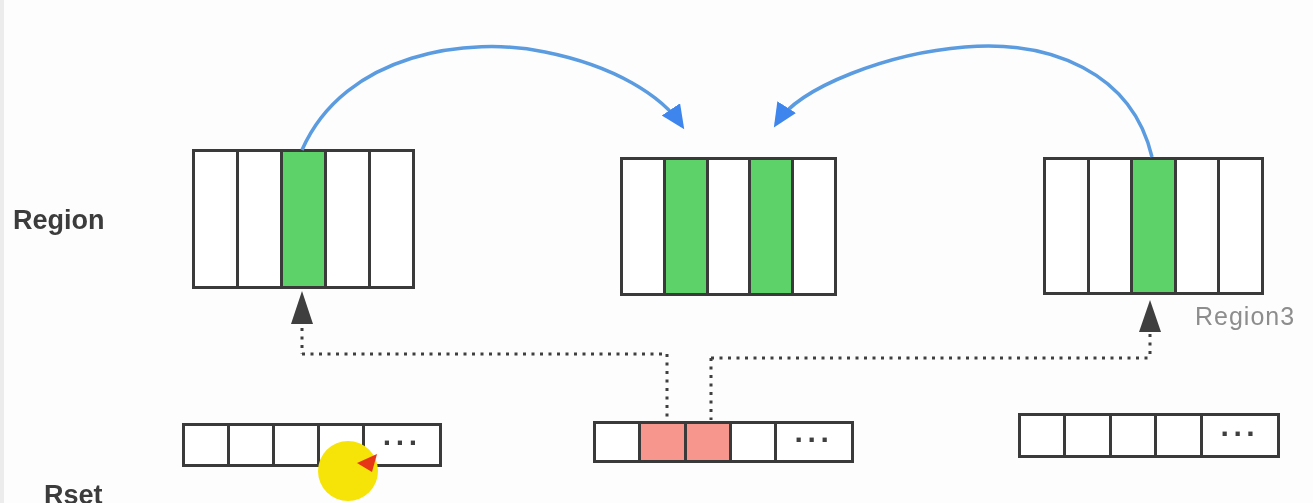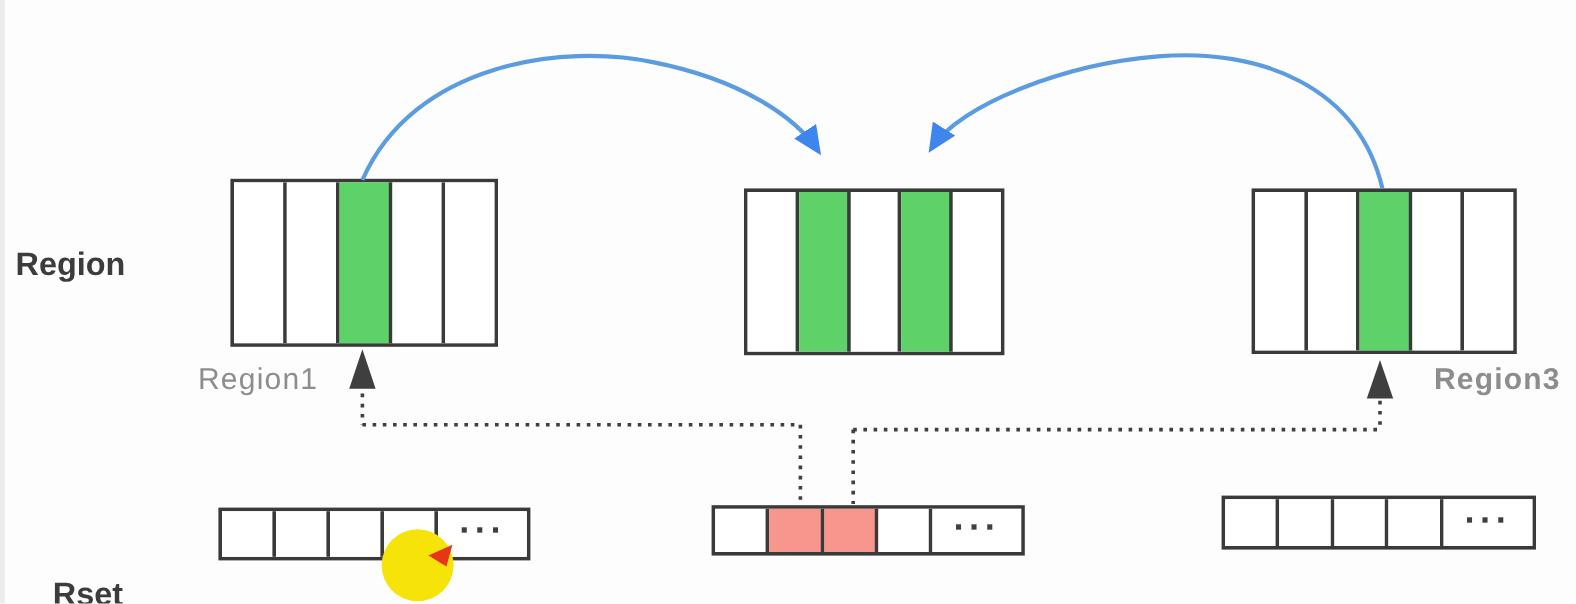--- a/index.html
+++ b/index.html
@@ -59,21 +59,21 @@
   #label-rset-row{left:44px;top:440px;margin-top:40px;}
   .box-label{
     position:absolute;
     font-size:25px;
     color:var(--label-gray,#8d8d8d);
     letter-spacing:1px;
     z-index:1;
   }
   #label-region1{left:165px;top:302px;}
   #label-region2{left:616px;top:310px;}
-  #label-region3{left:1195px;top:302px;font-weight:bold;}
+  #label-region3{left:1195px;top:302px;}
   
   .pointer-dot{
     position:absolute;
     left:318px;top:441px;width:60px;height:60px;
     border-radius:50%;
     background:var(--pointer-yellow,#f6e409);
     z-index:2;
   }
   
   .overlay{
@@ -106,21 +106,20 @@
       <div class="cell"></div>
     </div>
   <div class="array-box region-box" id="region3">
       <div class="cell"></div>
       <div class="cell"></div>
       <div class="cell hl"></div>
       <div class="cell"></div>
       <div class="cell"></div>
     </div>
 
-  <div class="box-label" id="label-region1">Region1</div>
   <div class="box-label" id="label-region3">Region3</div>
 
   <div class="array-box rset-box" id="rset1">
       <div class="cell"></div>
       <div class="cell"></div>
       <div class="cell"></div>
       <div class="cell"></div>
       <div class="cell wide">
         <span class="ellipsis">···</span>
       </div>

